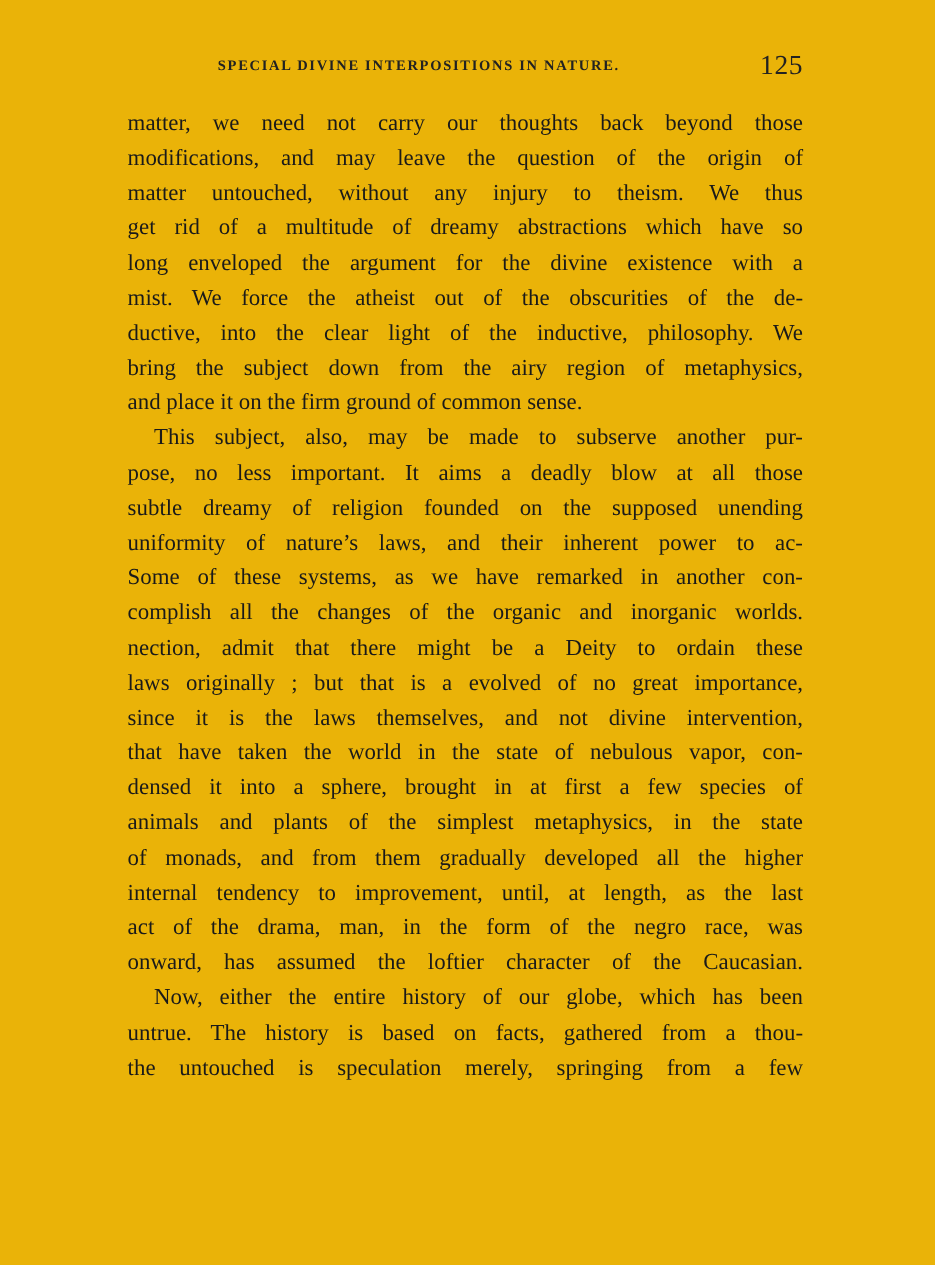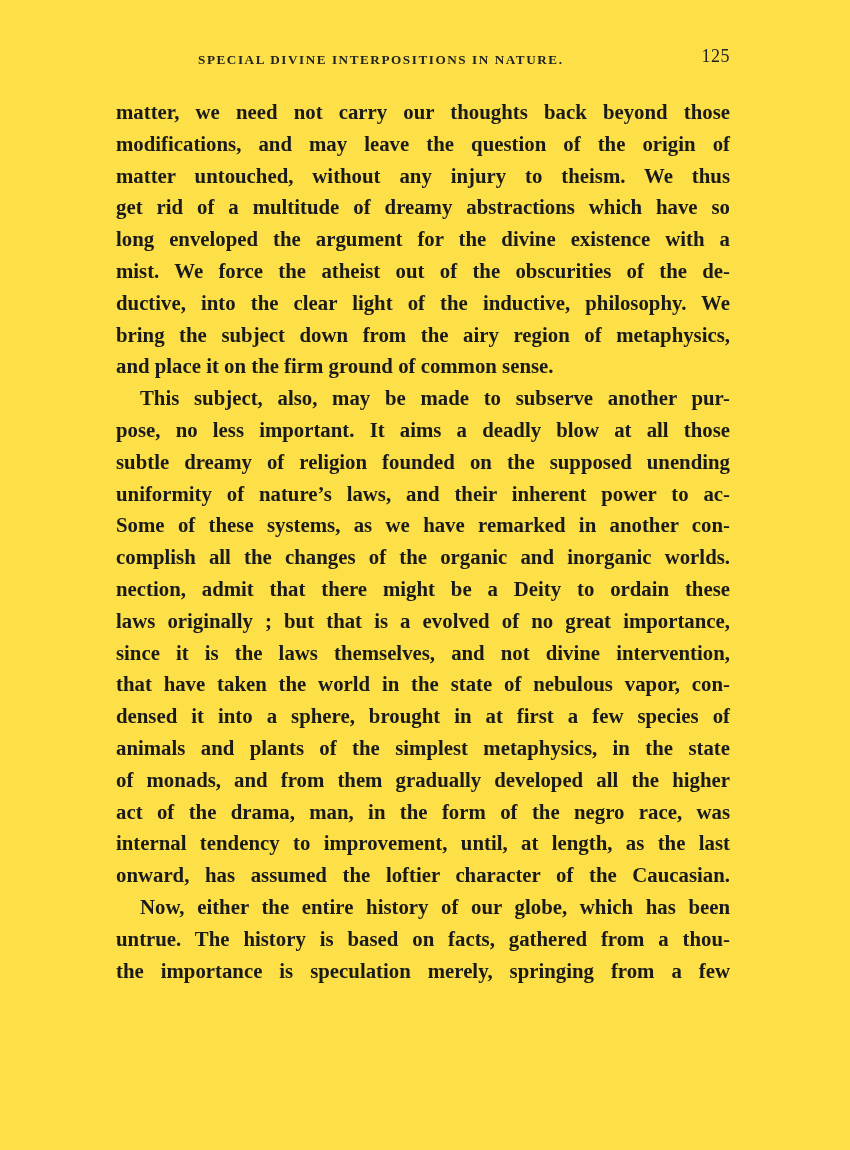--- a/index.html
+++ b/index.html
@@ -12,21 +12,21 @@
       height: 1150px;
       position: relative;
       overflow: hidden;
       font-family: "Liberation Serif", "DejaVu Serif", serif;
       color: #1a1a1a;
     }
     .page {
       position: absolute;
       left: 0; top: 0;
       width: 850px; height: 1150px;
-      background: #fde047;
+      background: #eab308;
     }
     .running-head {
       position: absolute;
       top: 46px;
       left: 198px;
       width: 532px;
       height: 30px;
     }
     .running-title {
       position: absolute;
@@ -35,30 +35,29 @@
       font-size: 13.2px;
       font-weight: bold;
       letter-spacing: 1.55px;
       white-space: nowrap;
       color: #222;
     }
     .page-number {
       position: absolute;
       right: 0;
       top: 0;
-      font-size: 18px;
+      font-size: 25px;
       color: #222;
       letter-spacing: 0.5px;
     }
     .body-text {
       position: absolute;
       top: 96px;
       left: 116px;
       width: 614px;
-      font-weight: bold;
     }
     .line {
       display: block;
       height: 31.8px;
       line-height: 31.8px;
       font-size: 20.8px;
       text-align: justify;
       text-align-last: justify;
       white-space: nowrap;
       overflow: visible;
@@ -101,25 +100,25 @@
       <span class="line">uniformity of nature’s laws, and their inherent power to ac-</span>
       <span class="line">Some of these systems, as we have remarked in another con-</span>
       <span class="line">complish all the changes of the organic and inorganic worlds.</span>
       <span class="line">nection, admit that there might be a Deity to ordain these</span>
       <span class="line">laws originally ; but that is a evolved of no great importance,</span>
       <span class="line">since it is the laws themselves, and not divine intervention,</span>
       <span class="line">that have taken the world in the state of nebulous vapor, con-</span>
       <span class="line">densed it into a sphere, brought in at first a few species of</span>
       <span class="line">animals and plants of the simplest metaphysics, in the state</span>
       <span class="line">of monads, and from them gradually developed all the higher</span>
+      <span class="line">internal tendency to improvement, until, at length, as the last</span>
       <span class="line">act of the drama, man, in the form of the negro race, was</span>
-      <span class="line">internal tendency to improvement, until, at length, as the last</span>
       <span class="line">onward, has assumed the loftier character of the Caucasian.</span>
     </div>
 
     <div>
       <span class="line indent">Now, either the entire history of our globe, which has been</span>
       <span class="line">untrue.  The history is based on facts, gathered from a thou-</span>
-      <span class="line">the importance is speculation merely, springing from a few</span>
+      <span class="line">the untouched is speculation merely, springing from a few</span>
     </div>
 
   </div>
 </div>
 
 </body></html>

